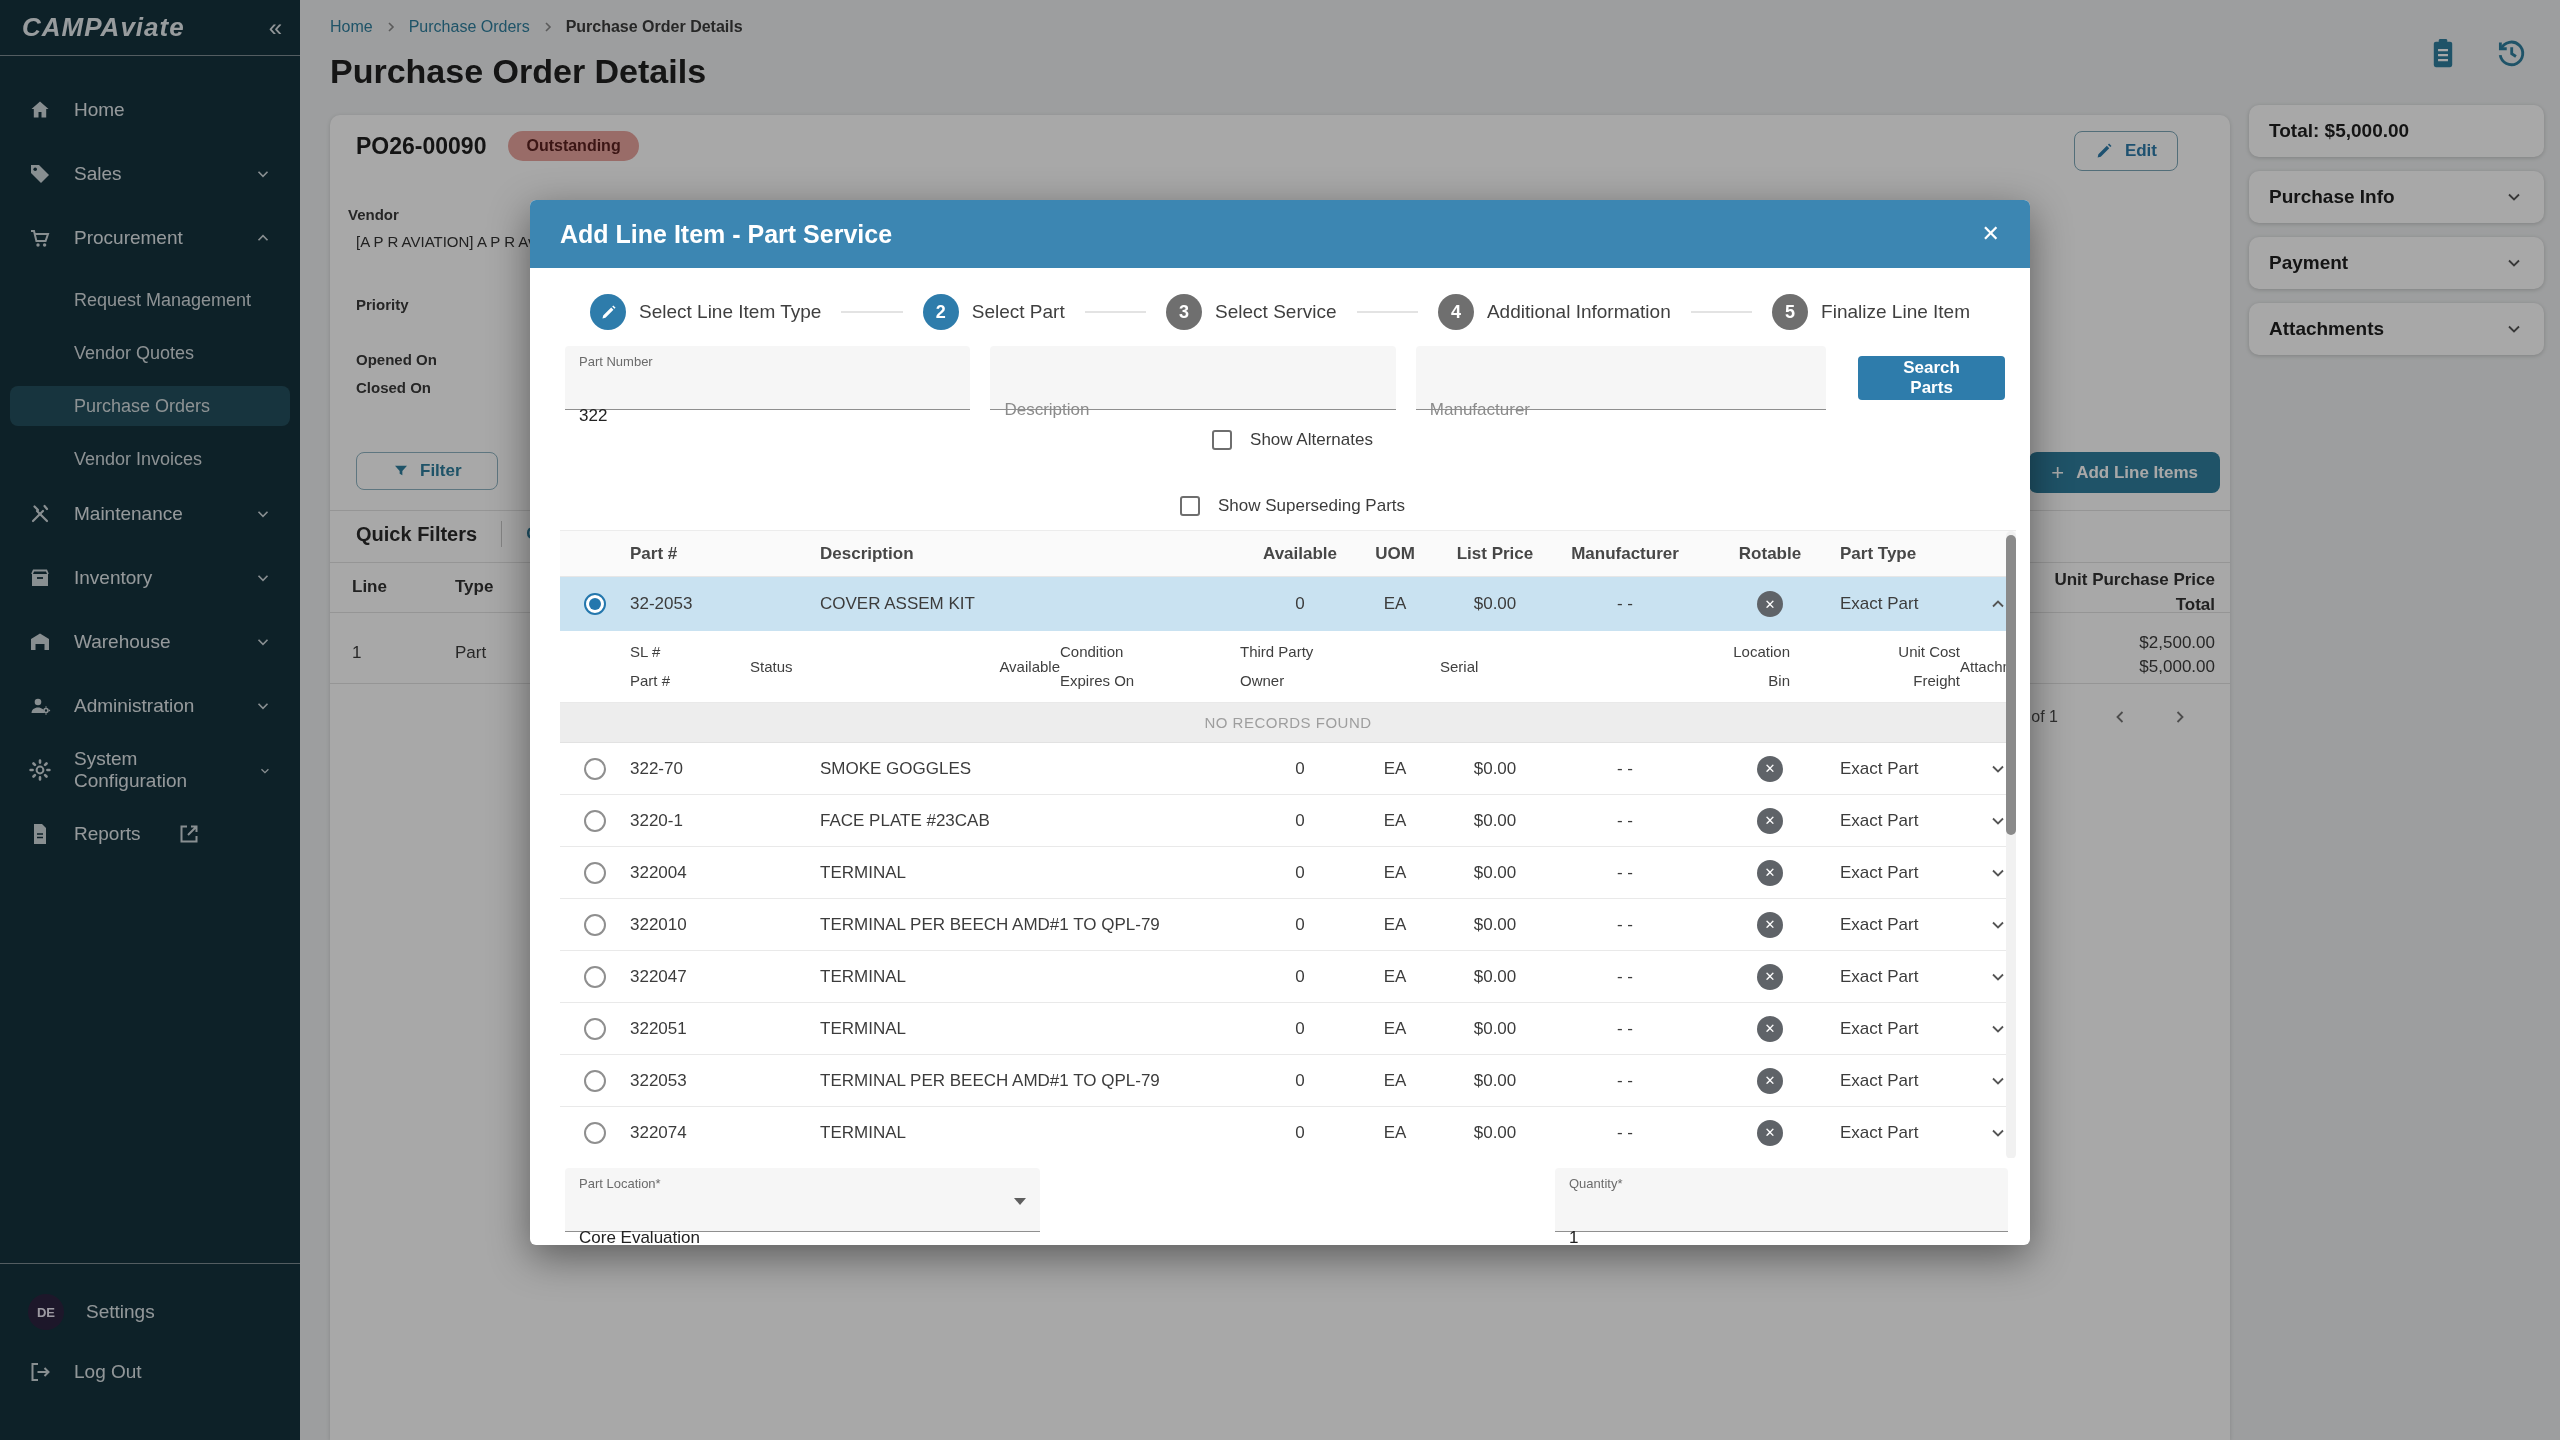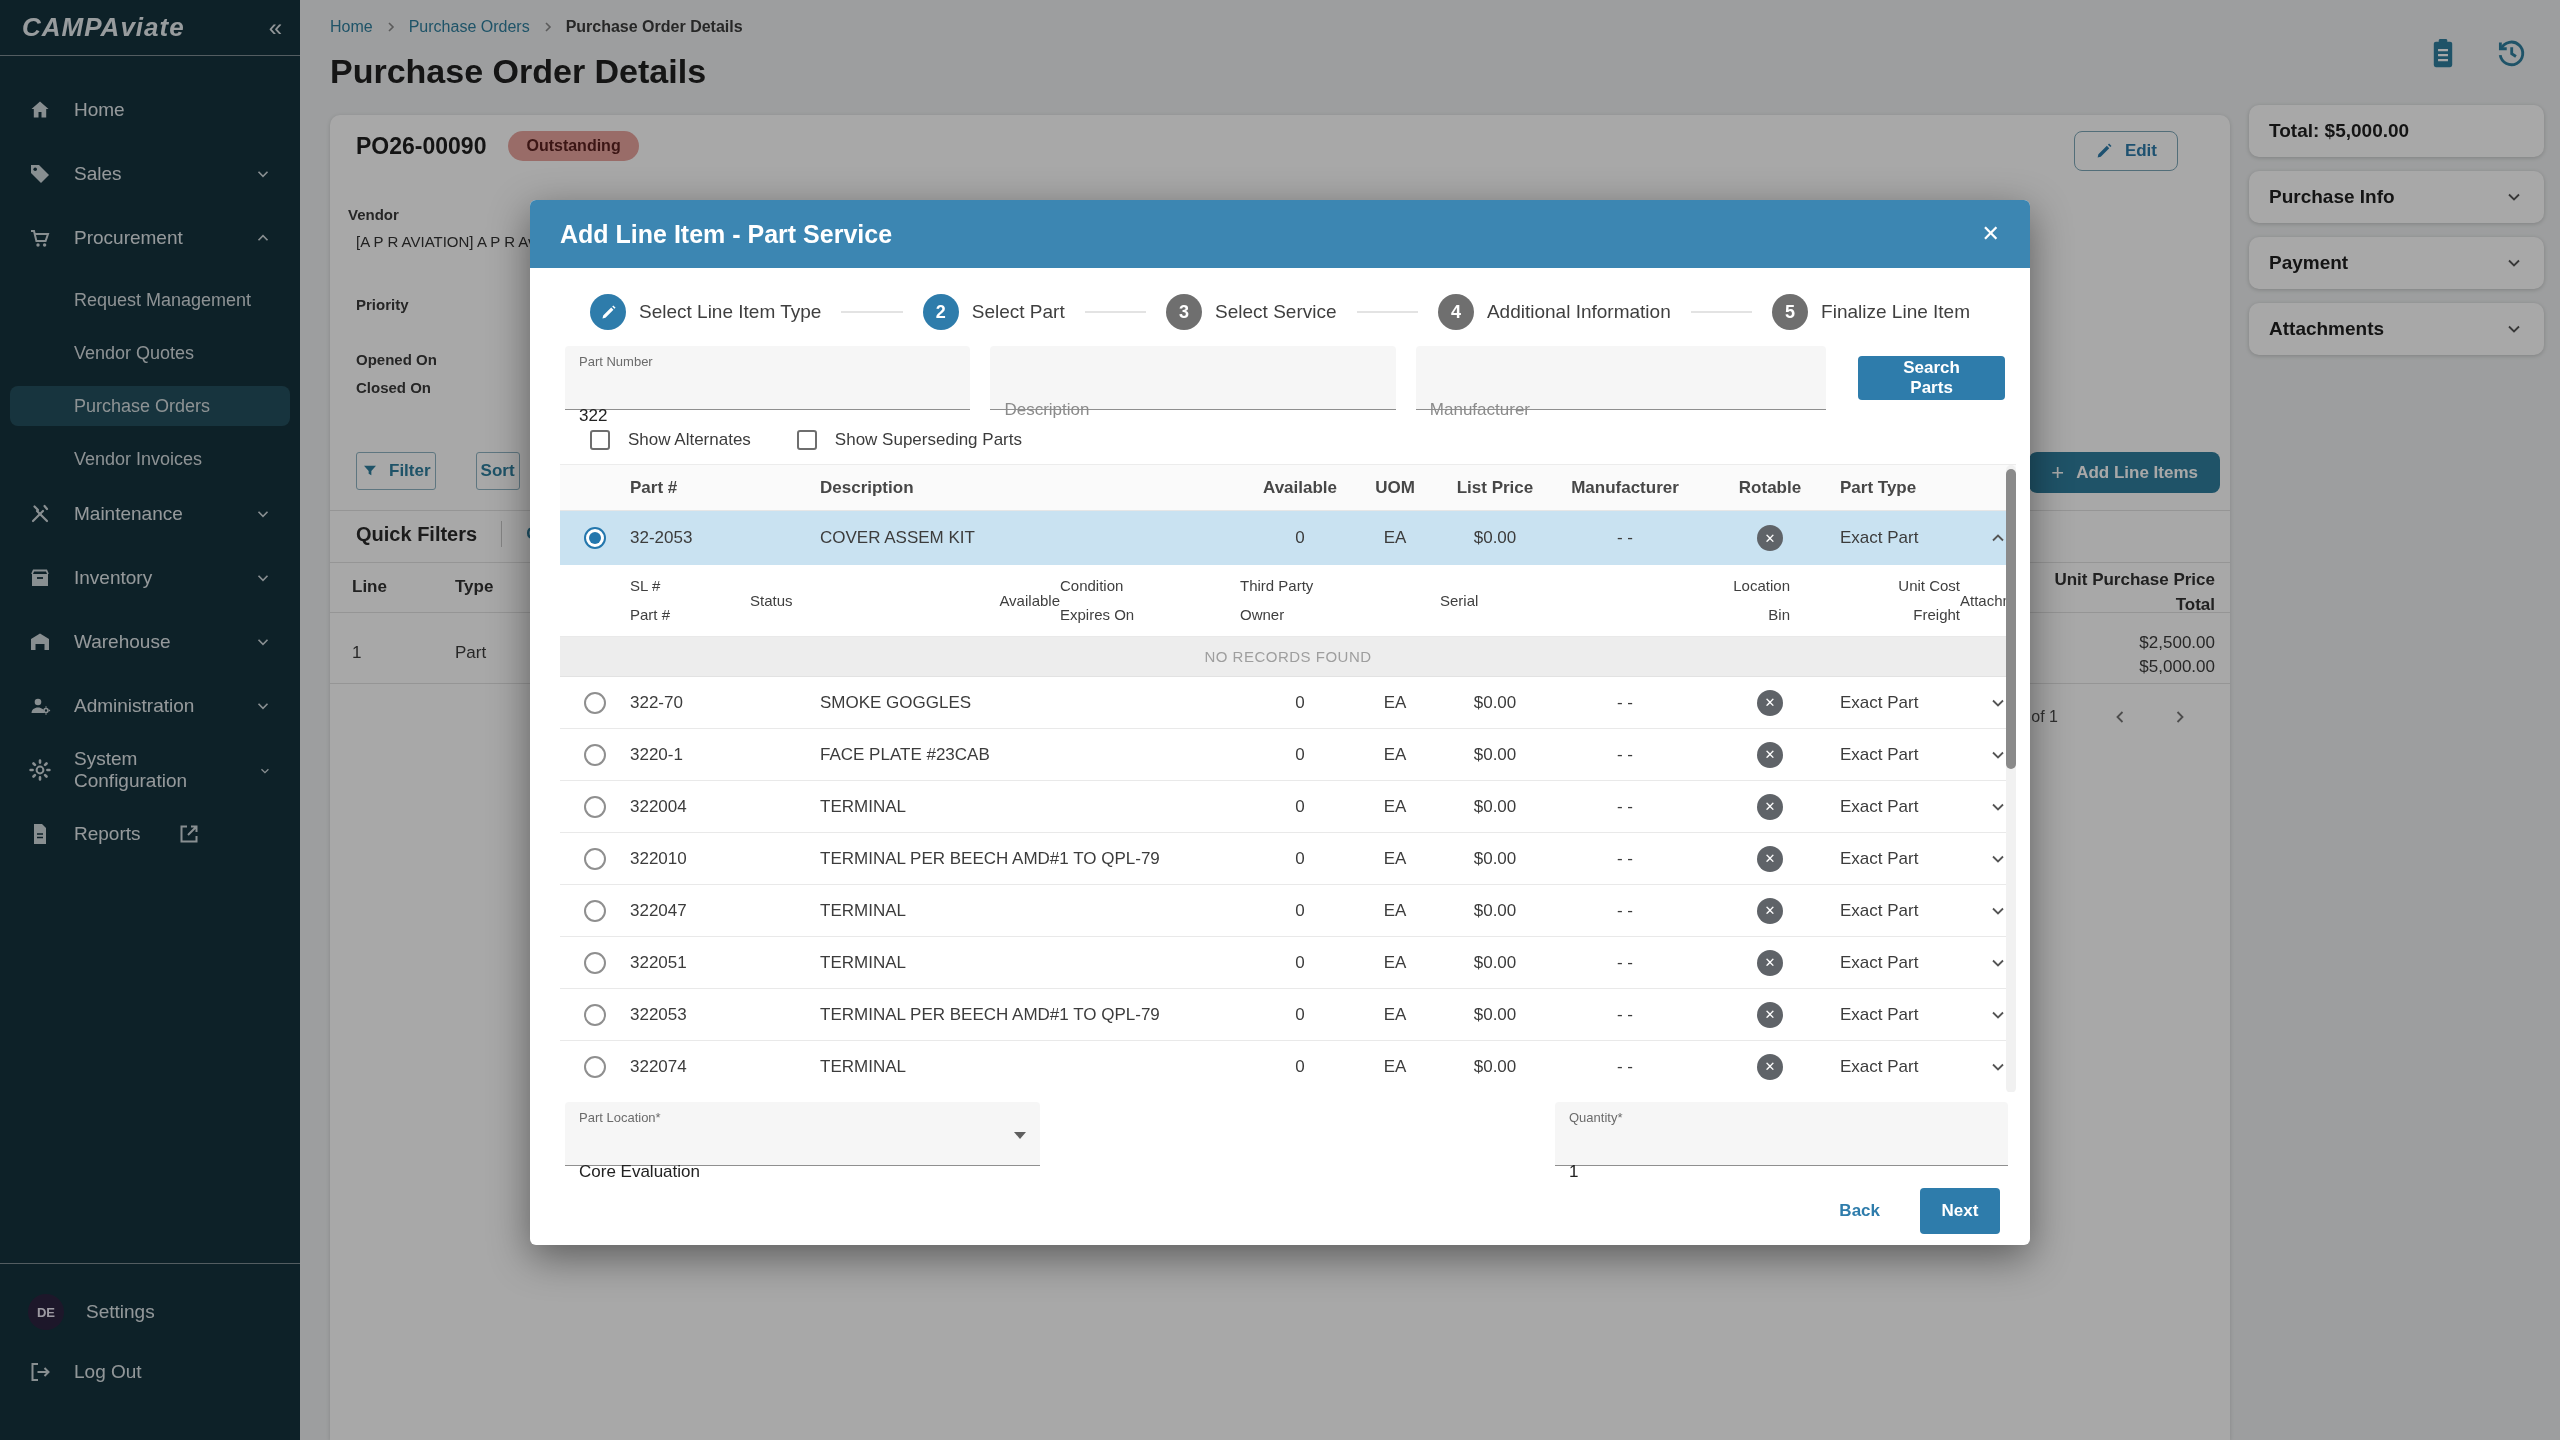--- a/index.html
+++ b/index.html
@@ -34,21 +34,21 @@
 
   .po-card { position:absolute; left:30px; top:115px; width:1900px; height:1325px; background:#ffffff; border-radius:10px 10px 0 0; box-shadow:0 1px 4px rgba(0,0,0,.15); }
   .po-head { position:absolute; left:26px; top:16px; display:flex; align-items:center; gap:22px; }
   .po-number { font-size:23px; font-weight:bold; color:#1f1f1f; }
   .status-badge { padding:6px 18px; border-radius:17px; font-size:16px; font-weight:bold; }
   .edit-btn { position:absolute; right:52px; top:16px; display:flex; align-items:center; gap:12px; border:1px solid #7da7b8; border-radius:8px; padding:9px 20px; color:#2e7cab; font-size:17px; font-weight:bold; background:#fff; cursor:pointer; }
   .edit-btn .pi { width:18px; height:18px; }
   .field-label { position:absolute; font-size:15px; font-weight:bold; color:#3a3a3a; }
   .field-value { position:absolute; font-size:15px; color:#333; }
   .toolbar { position:absolute; left:26px; top:337px; display:flex; gap:40px; }
-  .tool-btn { display:flex; align-items:center; gap:10px; border:1px solid #8fb4c2; border-radius:3px; padding:8px 4px; color:#2f7f9e; font-size:17px; font-weight:bold; background:#fff; cursor:pointer; }
+  .tool-btn { display:flex; align-items:center; gap:10px; border:1px solid #8fb4c2; border-radius:8px; padding:8px 35px; color:#2f7f9e; font-size:17px; font-weight:bold; background:#fff; cursor:pointer; }
   .tool-btn .fi { width:18px; height:18px; }
   .hr1 { position:absolute; left:0; top:395px; width:100%; height:1px; background:#e3e3e3; }
   .qf-row { position:absolute; left:26px; top:406px; display:flex; align-items:center; gap:24px; }
   .qf-label { font-size:20px; font-weight:bold; color:#2b2b2b; }
   .qf-div { width:1px; height:26px; background:#c9c9c9; }
   .qf-open { font-size:17px; font-weight:bold; color:#2f7f9e; cursor:pointer; }
   .hr2 { position:absolute; left:0; top:447px; width:100%; height:1px; background:#e3e3e3; }
   .bg-th { position:absolute; font-size:17px; font-weight:bold; color:#333; }
   .bg-td { position:absolute; font-size:17px; color:#3c3c3c; }
   .hr3 { position:absolute; left:0; top:497px; width:100%; height:1px; background:#e3e3e3; }
@@ -84,21 +84,21 @@
 
   .search-row { display:flex; align-items:flex-start; margin:16px 25px 0 35px; gap:20px; }
   .tf { position:relative; background:#f6f6f6; border-bottom:1px solid #8f8f8f; border-radius:4px 4px 0 0; height:64px; }
   .tf-label { position:absolute; left:14px; top:8px; font-size:13px; color:#6b6b6b; }
   .tf input, .tf .tf-value { position:absolute; left:14px; top:28px; width:calc(100% - 28px); border:none; background:transparent; font-size:17px; color:#222; font-family:"Liberation Sans", sans-serif; outline:none;margin-top:32px; }
   .tf input.centered { top:0; height:64px; }
   .tf input::placeholder { color:#8b8b8b; }
   .tf.w1 { width:410px; } .tf.w2 { width:410px; } .tf.w3 { width:415px; }
   .search-btn { margin-left:12px; margin-top:10px; background:#2e7cab; color:#fff; border:none; border-radius:4px; height:44px; padding:0 22px; font-size:17px; font-weight:bold; cursor:pointer; }
 
-  .cb-row { display:flex; align-items:center; gap:46px; margin:20px 35px 0 60px; }
+  .cb-row { display:flex; align-items:center; gap:46px; margin:20px 35px 0 60px;flex-direction:column; }
   .cb-item { display:flex; align-items:center; gap:18px; cursor:pointer; }
   .cb-box { width:20px; height:20px; border:2px solid #6e6e6e; border-radius:3px; background:#fff; }
   .cb-label { font-size:17px; color:#3c3c3c; }
 
   .parts-table { position:relative; margin:14px 14px 0 30px; height:628px; overflow:hidden; border-top:1px solid #ececec; }
   .pt-grid { display:grid; grid-template-columns:70px 190px 430px 100px 90px 110px 150px 140px 140px 36px; align-items:center; }
   .pt-header { height:46px; background:#fafafa; font-size:17px; font-weight:bold; color:#474747; border-bottom:1px solid #e6e6e6; }
   .pt-row { height:52px; font-size:17px; color:#3c3c3c; border-bottom:1px solid #e9e9e9; background:#fff; }
   .pt-row.selected { background:#c9e2f1; height:54px; border-bottom:none; }
   .c-center { text-align:center; justify-self:center; }

